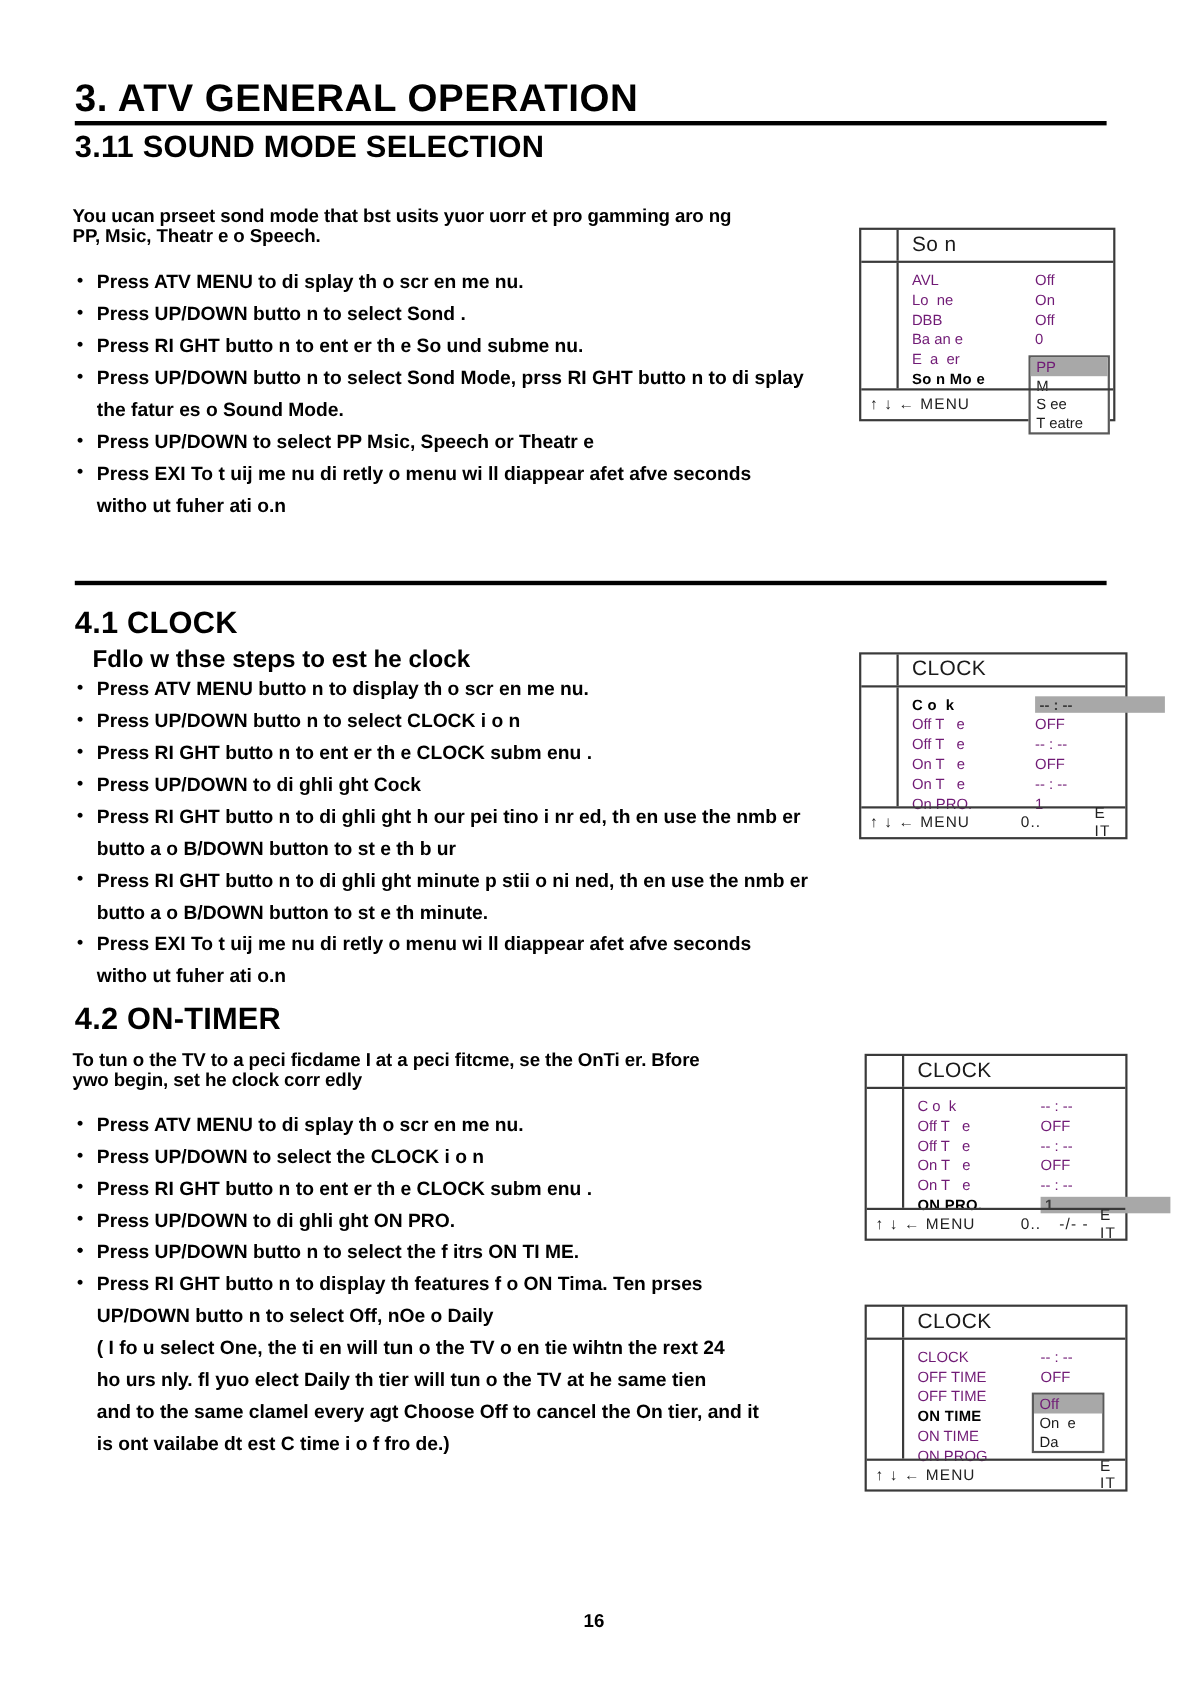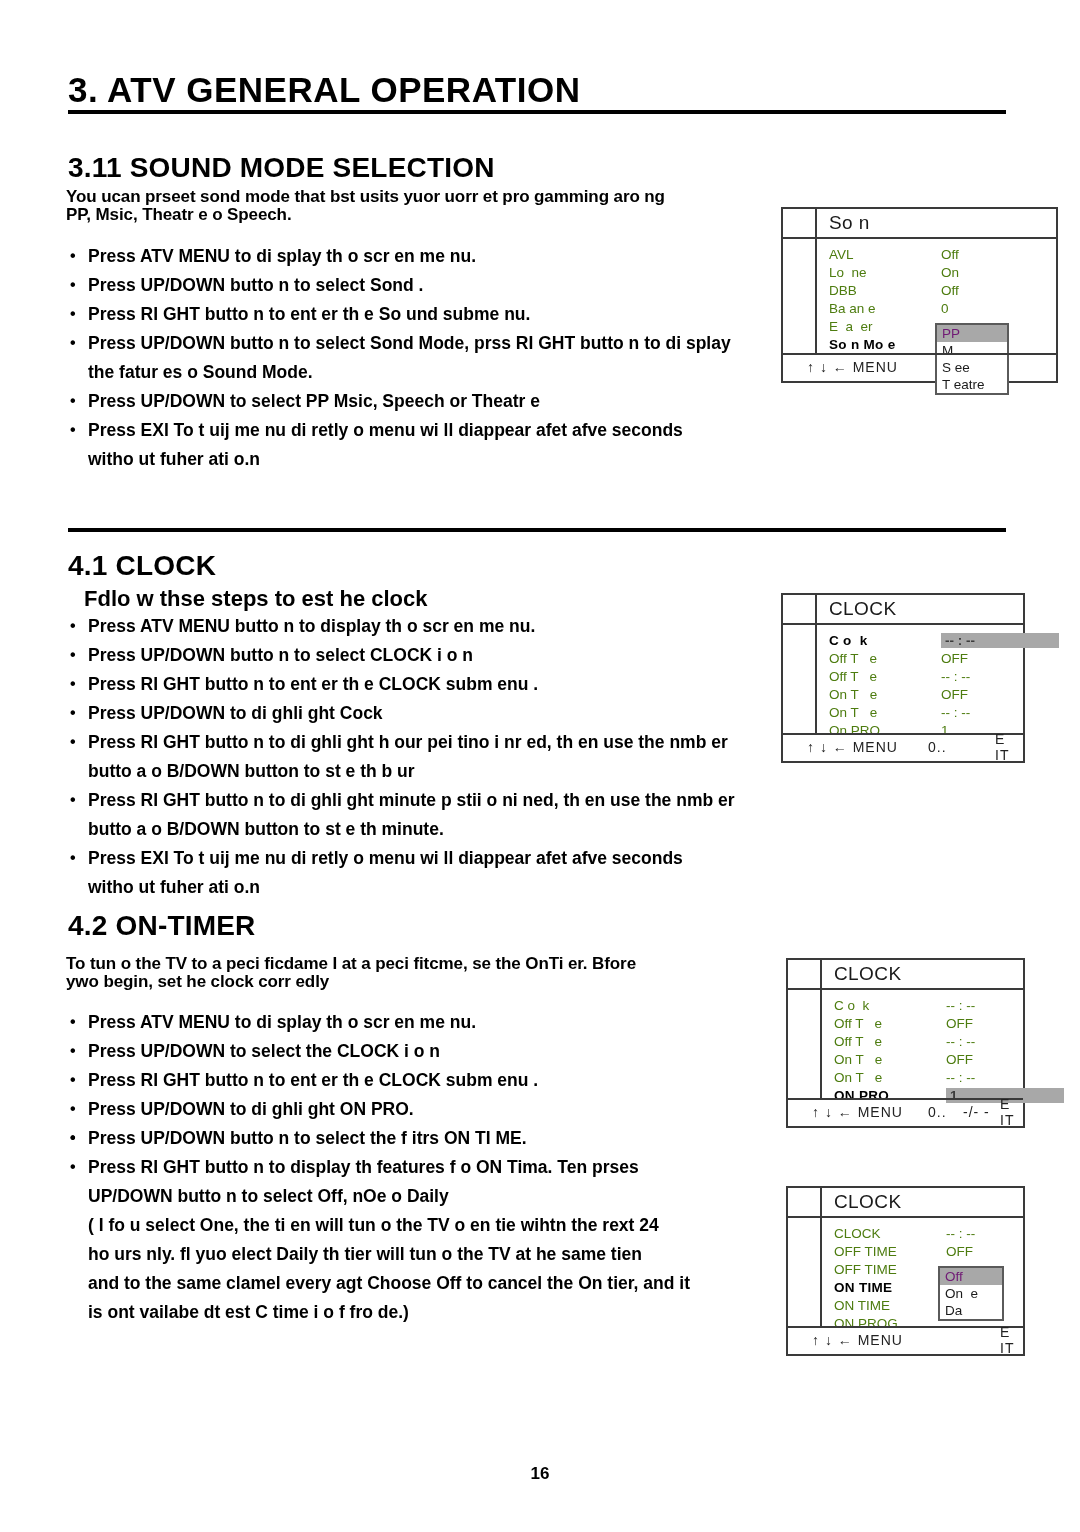--- a/index.html
+++ b/index.html
@@ -124,21 +124,21 @@
     position: relative;
     flex: 1 1 auto;
     padding: 6px 0 0 12px;
     box-sizing: border-box;
   }
   .osd-row {
     display: flex;
     height: 18px;
     align-items: center;
     font-size: 13.5px;
-    color: #4d7c0f;
+    color: #701a75;
     white-space: pre;
   }
   .osd-row .lbl { width: 112px; flex: 0 0 auto; }
   .osd-row .val { flex: 1 1 auto; }
   .osd-row.active { color: #000000; font-weight: 700; }
   .osd-row.active .lbl { letter-spacing: 0.3px; }
   .osd-row .val.hl {
     background: #a8a8a8;
     color: #3c3c3c;
     display: inline-block;
@@ -152,21 +152,21 @@
     height: 26px;
     border-top: 2px solid #3a3a3a;
     display: flex;
     align-items: center;
     font-size: 14px;
     color: #222;
     box-sizing: border-box;
     position: relative;
   }
   .osd-footer .arrows {
-    padding-left: 24px;
+    padding-left: 8px;
     letter-spacing: 1px;
     font-size: 14px;
   }
   .osd-footer .fitem {
     position: absolute;
     font-size: 14px;
     letter-spacing: 1px;
   }
 
   
@@ -198,21 +198,21 @@
   }
 </style>
 </head>
 <body>
 
 <div class="page">
 
   <div class="chapter-head" style="top:70px;">3.  ATV GENERAL OPERATION</div>
   <div class="chapter-rule" style="top:110px; width:938px;"></div>
 
-  <div class="section-head" style="top:152px;">3.11  SOUND MODE SELECTION</div>
+  <div class="section-head" style="top:118px;">3.11  SOUND MODE SELECTION</div>
 
   <div class="para" style="top:188px; left:66px; width:700px; letter-spacing:-0.1px;">You ucan prseet sond  mode that  bst  usits yuor  uorr et  pro gamming  aro ng<br>PP,  Msic, Theatr e o Speech.</div>
 
   <div class="bullet-list" id="b311" style="top:242px; left:66px; width:700px;">
       <div class="bullet-row"><span class="dot">•</span><span>Press ATV  MENU  to di splay   th o scr en me nu.</span></div>
       <div class="bullet-row"><span class="dot">•</span><span>Press UP/DOWN   butto n to select  Sond .</span></div>
       <div class="bullet-row"><span class="dot">•</span><span>Press RI GHT   butto n to ent er  th e So und  subme nu.</span></div>
       <div class="bullet-row"><span class="dot">•</span><span>Press UP/DOWN   butto n to select  Sond   Mode,  prss RI GHT   butto n to di splay<br>  the  fatur es o Sound Mode.</span></div>
       <div class="bullet-row"><span class="dot">•</span><span>Press UP/DOWN   to select  PP Msic,  Speech or Theatr e</span></div>
       <div class="bullet-row"><span class="dot">•</span><span>Press EXI To t uij me nu  di retly  o menu  wi ll diappear  afet   afve seconds<br>  witho ut fuher  ati o.n</span></div>
@@ -241,21 +241,21 @@
   <div class="bullet-list" id="b42" style="top:1008px; left:66px; width:712px;">
       <div class="bullet-row"><span class="dot">•</span><span>Press ATV  MENU   to di splay   th o scr en me nu.</span></div>
       <div class="bullet-row"><span class="dot">•</span><span>Press UP/DOWN   to select  the CLOCK i o n</span></div>
       <div class="bullet-row"><span class="dot">•</span><span>Press RI GHT   butto n to ent er  th e CLOCK subm enu .</span></div>
       <div class="bullet-row"><span class="dot">•</span><span>Press UP/DOWN   to di ghli ght  ON PRO.</span></div>
       <div class="bullet-row"><span class="dot">•</span></div>
       <div class="bullet-row"><span class="dot">•</span><span>Press UP/DOWN   butto n to select  the f itrs ON TI ME.</span></div>
       <div class="bullet-row"><span class="dot">•</span><span>Press RI GHT   butto n to display   th features  f o ON Tima. Ten   prses<br>  UP/DOWN   butto n to select  Off,  nOe  o Daily<br>  ( I fo u select  One,  the ti en   will tun  o the TV  o en tie   wihtn the rext  24<br>  ho urs  nly.  fl  yuo elect  Daily  th  tier   will  tun o the TV  at he   same   tien<br>  and   to the  same   clamel  every agt  Choose Off to cancel  the On tier,   and  it<br>  is ont vailabe  dt est  C time   i o f fro de.)</span></div>
     </div>
 
-  <div class="osd" id="osd-sound" style="left:781px; top:207px; width:277px; height:176px;">
+  <div class="osd" id="osd-sound" style="left:781px; top:207px; width:233px; height:176px;">
       <div class="osd-title">
         <div class="tspacer"></div>
         <div class="ttext">So n</div>
       </div>
       <div class="osd-body" style="height: 114px;">
         <div class="lspacer"></div>
         <div class="osd-rows">
           <div class="osd-row"><span class="lbl">AVL</span><span class="val">Off</span></div>
           <div class="osd-row"><span class="lbl">Lo  ne</span><span class="val">On</span></div>
           <div class="osd-row"><span class="lbl">DBB</span><span class="val">Off</span></div>

